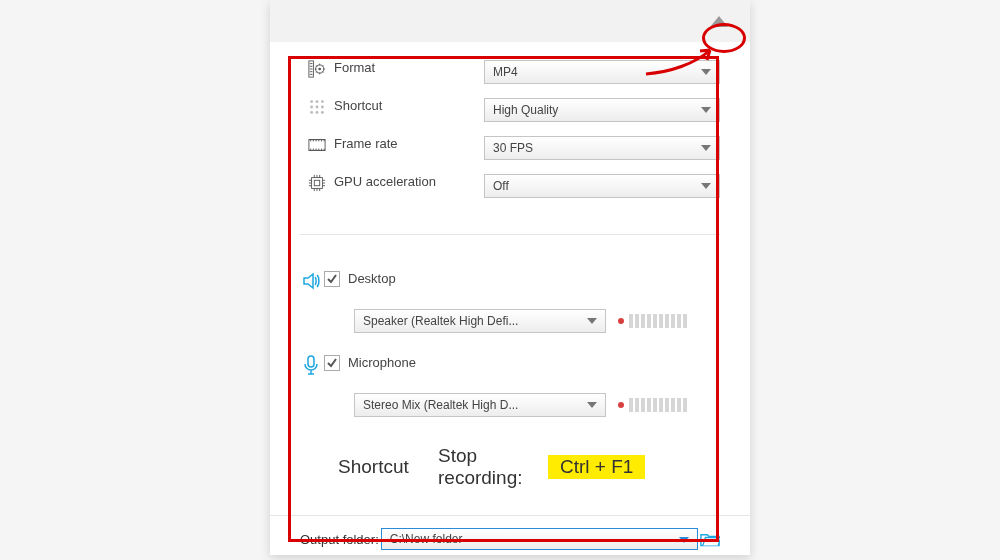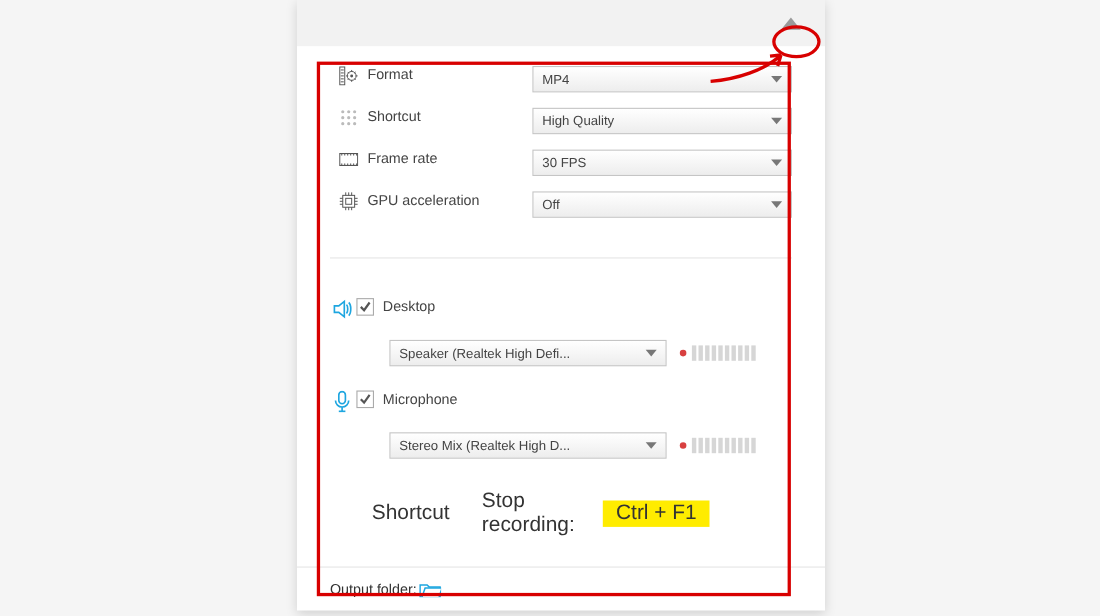--- a/index.html
+++ b/index.html
@@ -198,20 +198,23 @@
 
     <div class="shortcut">
       <span class="s1">Shortcut</span>
       <span class="s2">Stop recording:</span>
       <span class="hotkey">Ctrl + F1</span>
     </div>
   </div>
 
   <div class="output-bar">
     <span class="ol">Output folder:</span>
+    <div class="select select-blue">
+        <span>C:\New folder</span>
+      </div>
     <span class="folder-ico">
       <svg viewBox="0 0 22 16">
           <path d="M1 3h7l2 2h11v10H1z" fill="none" stroke="#1ea6e0" stroke-width="1.5"></path>
           <path d="M3 15L6 6h17l-3 9" fill="#fff" stroke="#1ea6e0" stroke-width="1.5"></path>
         </svg>
     </span>
   </div>
 
 </div>
 

